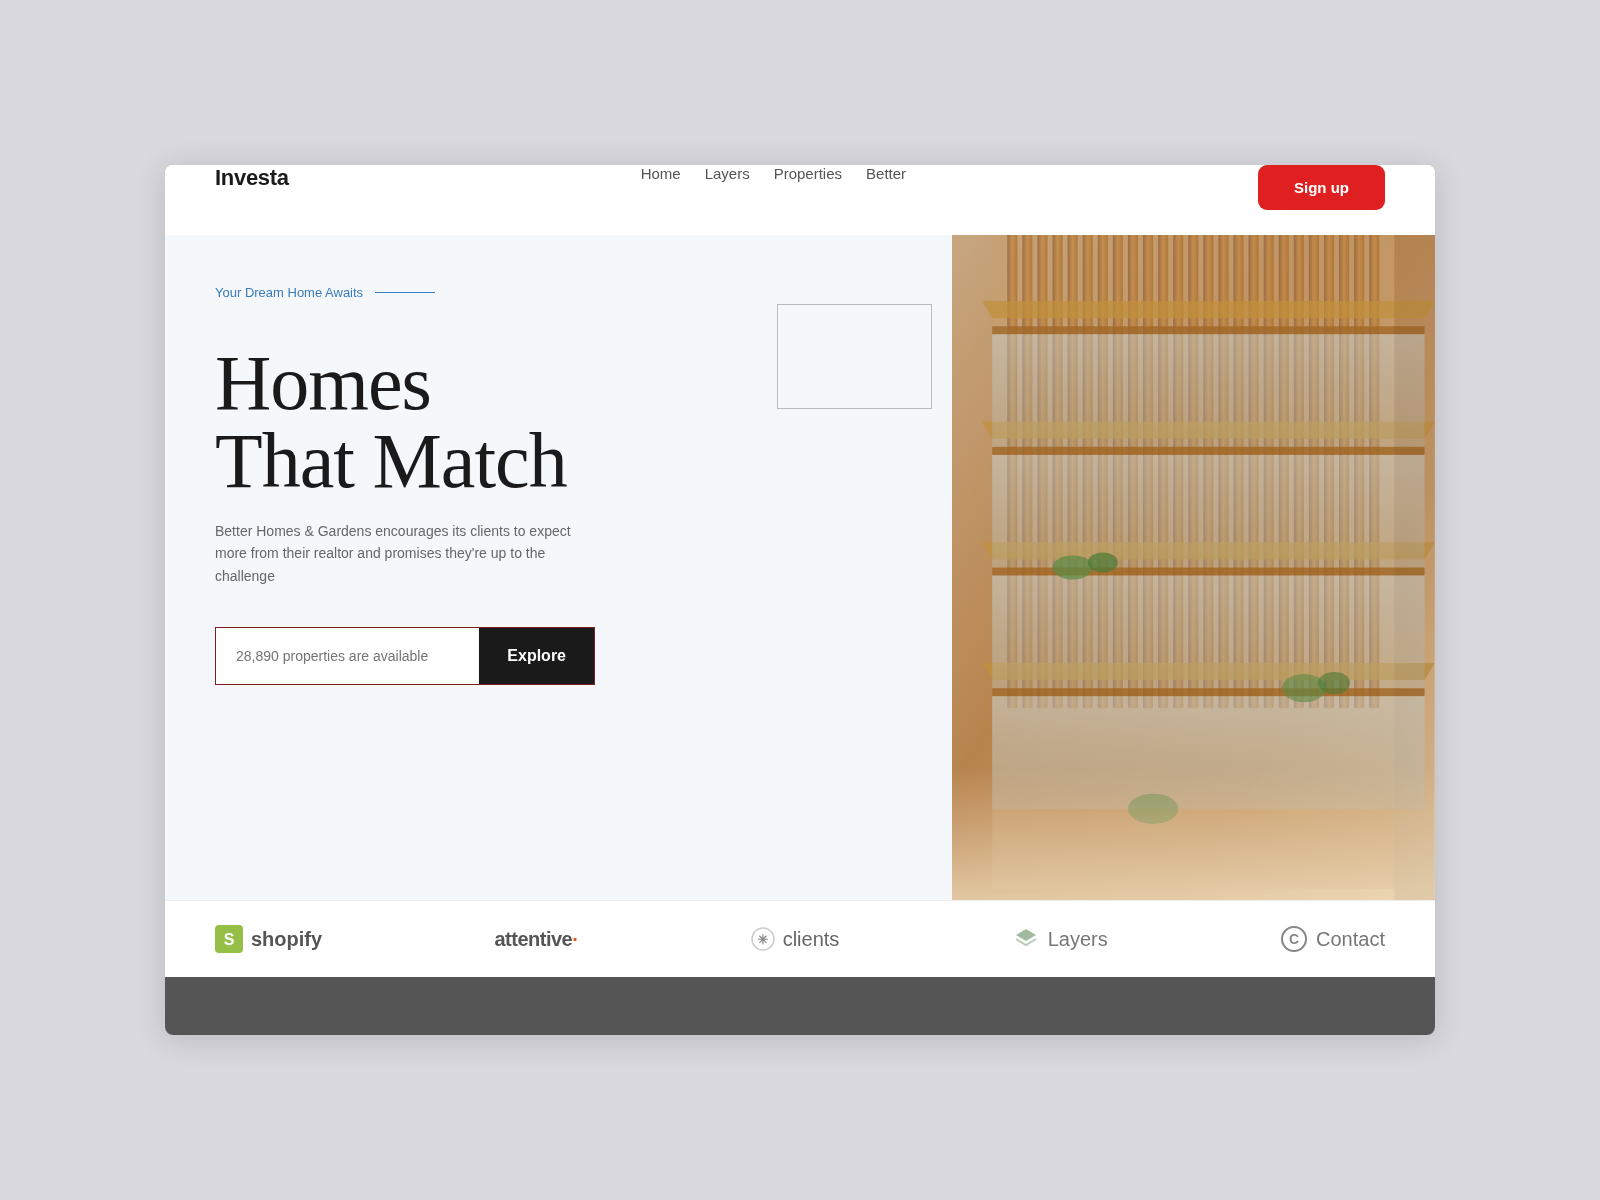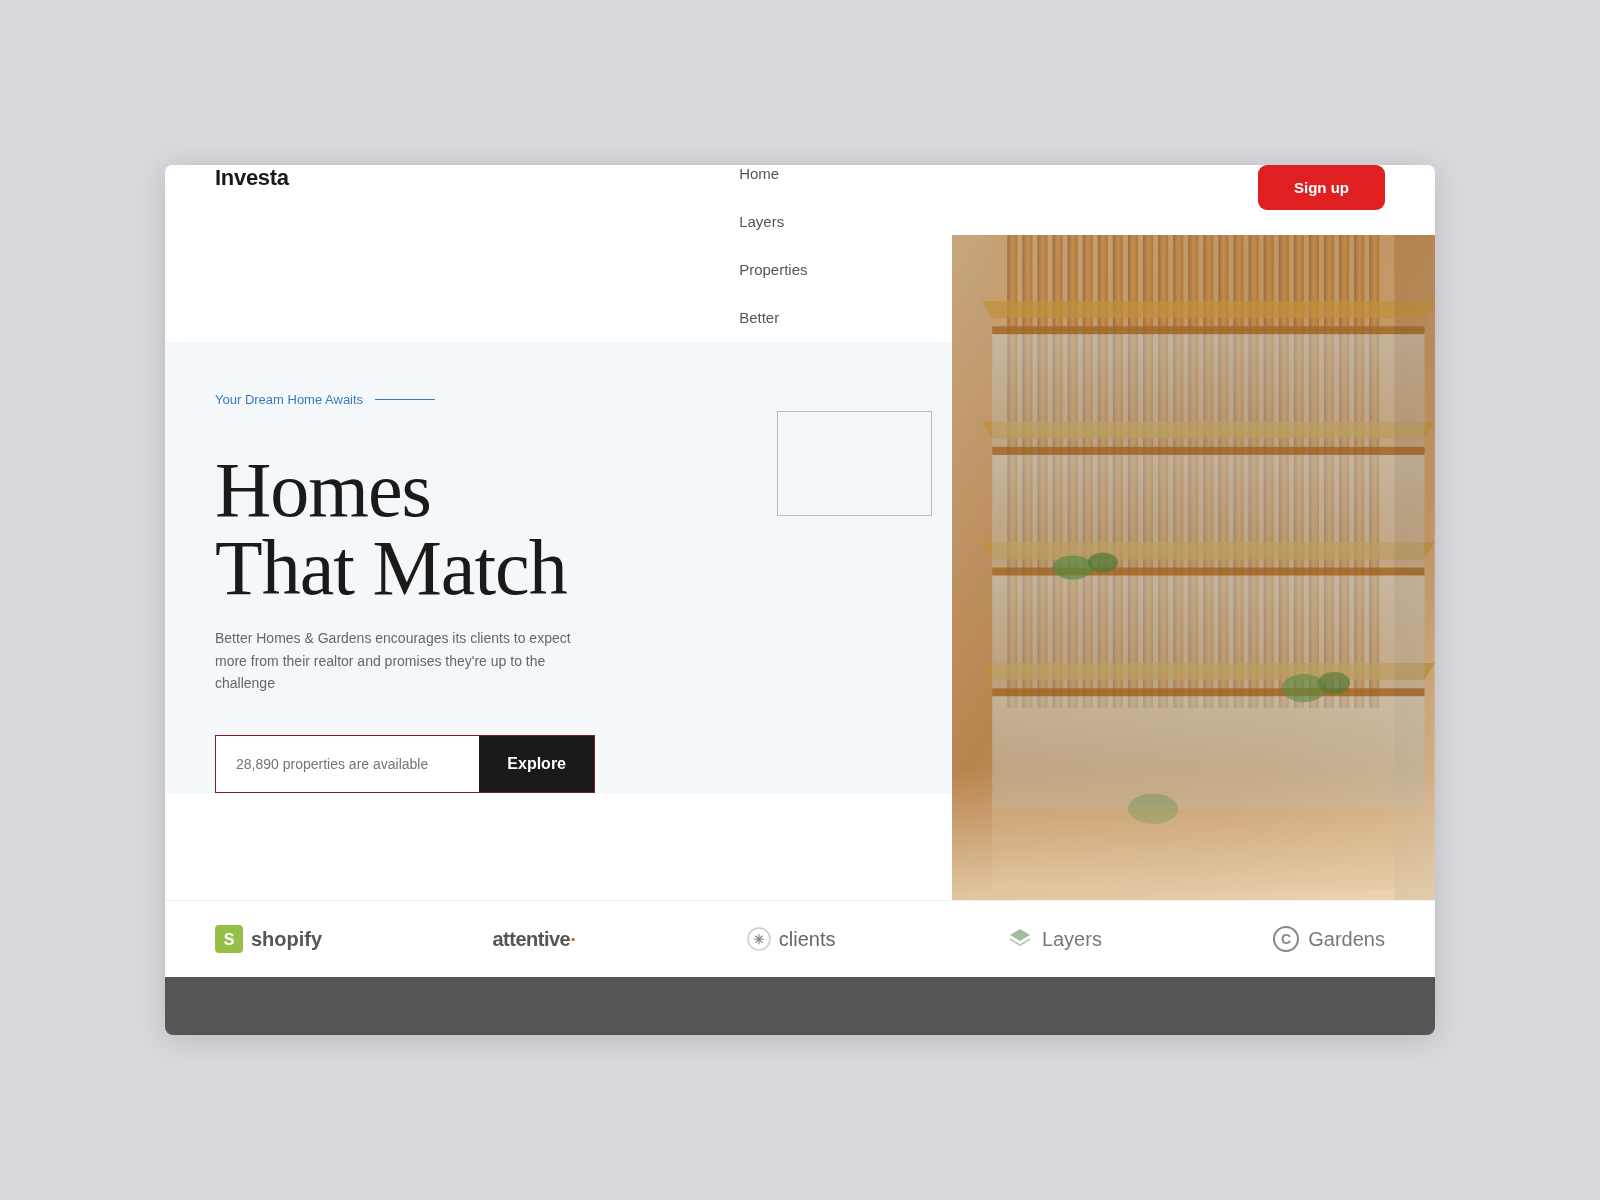--- a/index.html
+++ b/index.html
@@ -40,23 +40,22 @@
 
     .logo {
       font-size: 22px;
       font-weight: 700;
       color: #1a1a1a;
       letter-spacing: -0.3px;
     }
 
     .nav-links {
       display: flex;
-      gap: 30px;
+      gap: 24px;
       list-style: none;
-      flex-direction: column;
     }
 
     .nav-links li a {
       text-decoration: none;
       color: #555;
       font-size: 15px;
     }
 
     .signup-btn {
       background: #e02020;
@@ -68,21 +67,20 @@
       cursor: pointer;
       border-radius: 9px;
     }
 
     
     .main-content {
       display: flex;
       flex: 1;
       position: relative;
       overflow: hidden;
-      align-items: center;
     }
 
     
     .left-panel {
       width: 62%;
       padding: 50px 50px 0 50px;
       background: #f5f8fb;
       position: relative;
       z-index: 2;
       display: flex;
@@ -395,20 +393,20 @@
         <path d="M4 14L14 20L24 14" stroke="#8aaa88" stroke-width="2" fill="none" opacity="0.6"></path>
       </svg>
       <span style="font-size:20px;color:#777;font-weight:500;">Layers</span>
     </div>
 
     <div class="logo-item">
       <svg width="28" height="28" viewBox="0 0 28 28" fill="none" xmlns="http://www.w3.org/2000/svg">
         <circle cx="14" cy="14" r="12" stroke="#888" stroke-width="2" fill="none"></circle>
         <text x="14" y="19" font-size="14" text-anchor="middle" fill="#888" font-family="Arial" font-weight="bold">C</text>
       </svg>
-      <span style="font-size:20px;color:#777;font-weight:500;">Gardens</span>
+      <span style="font-size:20px;color:#777;font-weight:500;">Contact</span>
     </div>
 
   </div>
 
   <div class="bottom-bar"></div>
 
 </div>
 
 </body></html>

